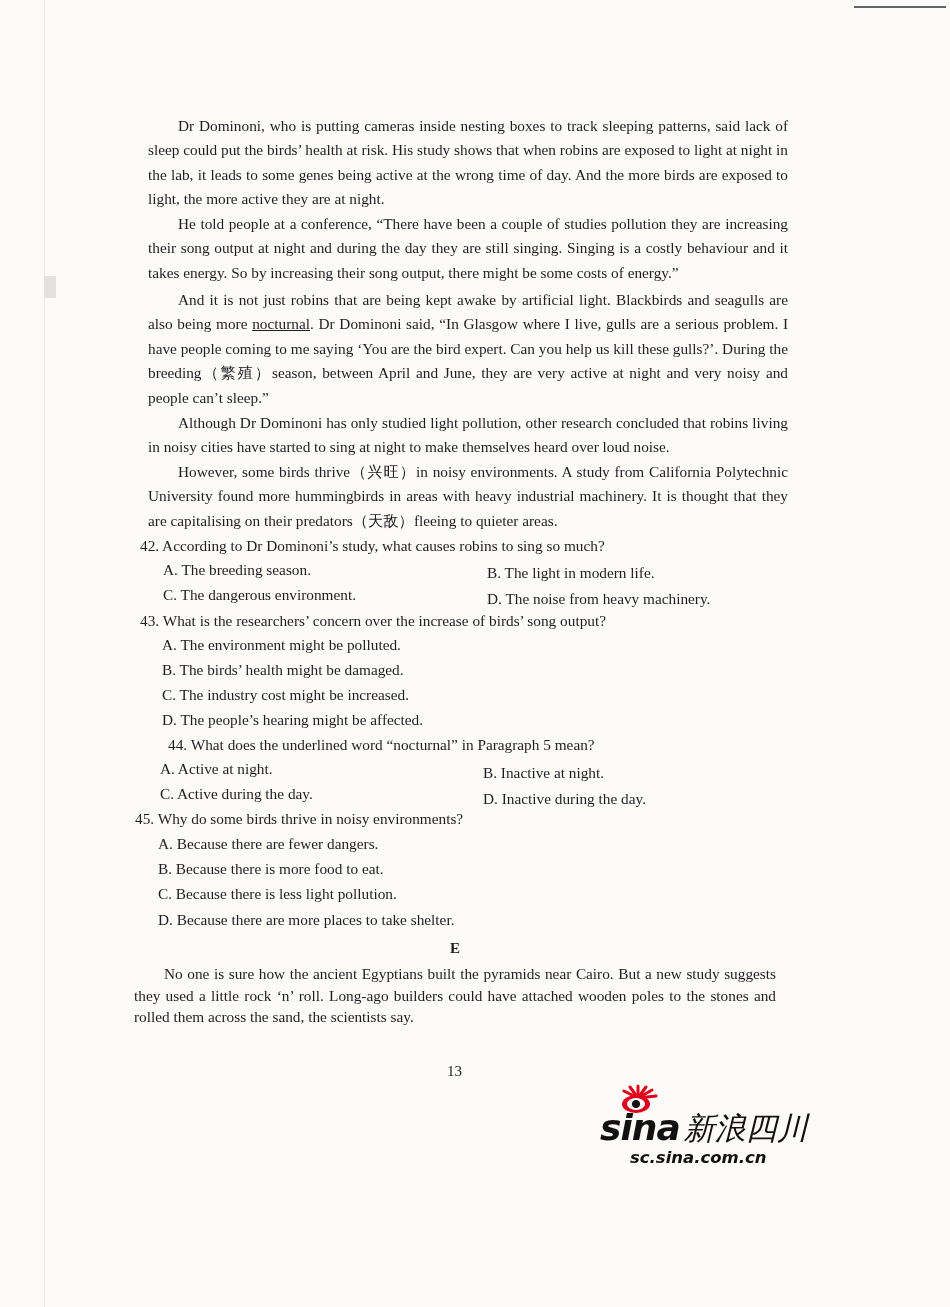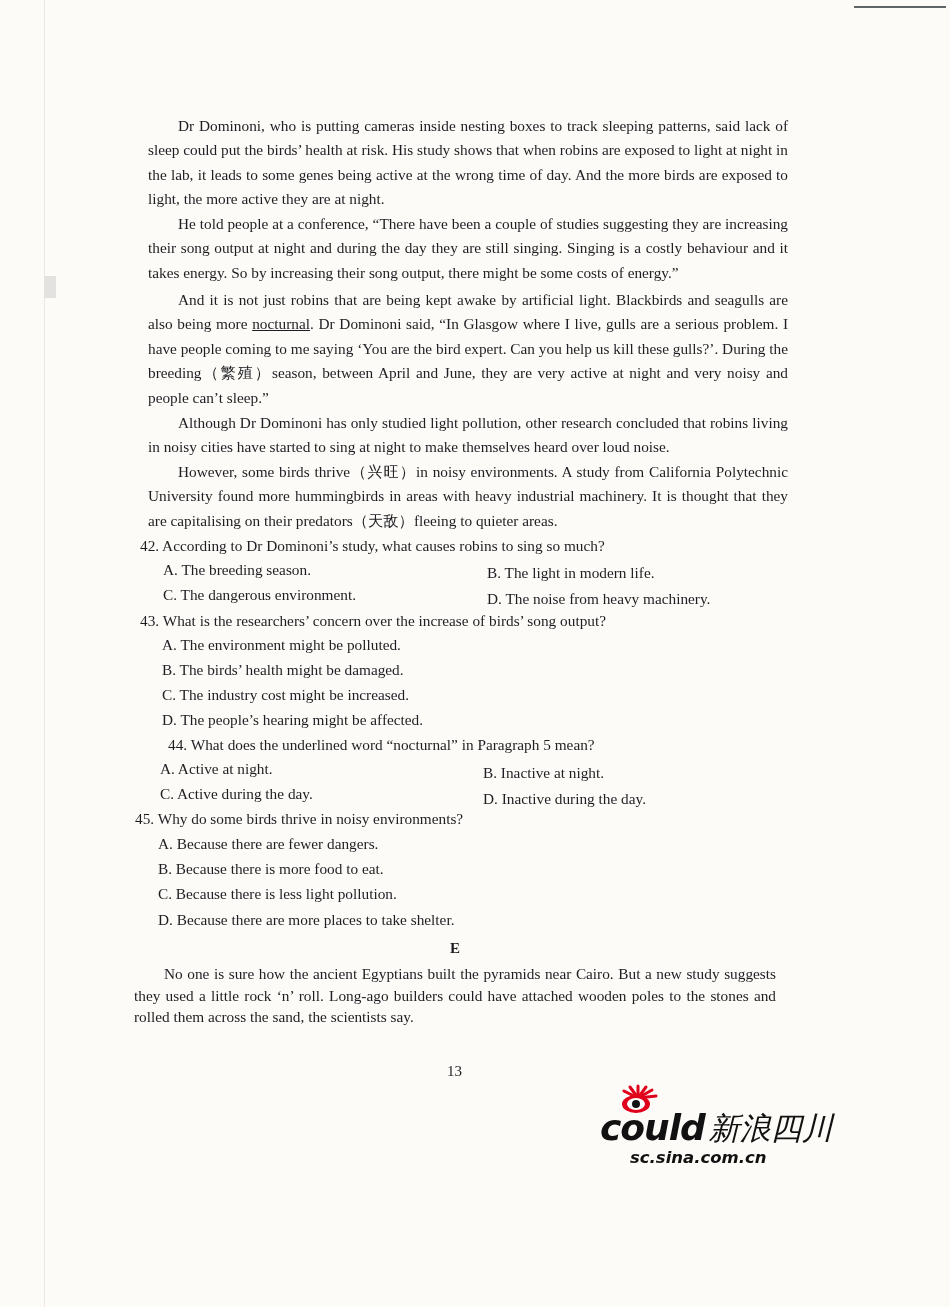--- a/index.html
+++ b/index.html
@@ -68,21 +68,21 @@
 </head>
 <body>
 
 <div class="edge-line-left"></div>
 <div class="edge-tab-left"></div>
 <div class="edge-line-top"></div>
 
 <div class="page">
 
   <p class="para" style="top:114px;">Dr Dominoni, who is putting cameras inside nesting boxes to track sleeping patterns, said lack of sleep could put the birds’ health at risk. His study shows that when robins are exposed to light at night in the lab, it leads to some genes being active at the wrong time of day. And the more birds are exposed to light, the more active they are at night.</p>
-  <p class="para" style="top:212px;">He told people at a conference, “There have been a couple of studies suggesting they are increasing their song output at night and during the day they are still singing. Singing is a costly behaviour and it takes energy. So by increasing their song output, there might be some costs of energy.”</p>
+  <p class="para" style="top:212px;">He told people at a conference, “There have been a couple of studies pollution they are increasing their song output at night and during the day they are still singing. Singing is a costly behaviour and it takes energy. So by increasing their song output, there might be some costs of energy.”</p>
   <p class="para" style="top:288px;"><span>And it is not just robins that are being kept awake by artificial light. Blackbirds and seagulls are also being more </span><span class="u">nocturnal</span><span>. Dr Dominoni said, “In Glasgow where I live, gulls are a serious problem. I have people coming to me saying ‘You are the bird expert. Can you help us kill these gulls?’. During the breeding（繁殖）season, between April and June, they are very active at night and very noisy and people can’t sleep.”</span></p>
   <p class="para" style="top:411px;">Although Dr Dominoni has only studied light pollution, other research concluded that robins living in noisy cities have started to sing at night to make themselves heard over loud noise.</p>
   <p class="para" style="top:460px;">However, some birds thrive（兴旺）in noisy environments. A study from California Polytechnic University found more hummingbirds in areas with heavy industrial machinery. It is thought that they are capitalising on their predators（天敌）fleeing to quieter areas.</p>
 
   <div>
     <p class="q" style="top:537px;"><span>42.</span> <span>According to Dr Dominoni’s study, what causes robins to sing so much?</span></p>
     <p class="opt" style="left:163px; top:561px;font-family:Liberation Serif, serif;">A. The breeding season.</p>
     <p class="opt" style="left:487px; top:564px;">B. The light in modern life.</p>
     <p class="opt" style="left:163px; top:586px;">C. The dangerous environment.</p>
     <p class="opt" style="left:487px; top:590px;text-align:right;">D. The noise from heavy machinery.</p>
@@ -125,18 +125,18 @@
         <line x1="22" y1="14" x2="36" y2="6"></line>
         <line x1="22" y1="14" x2="40" y2="12"></line>
         <line x1="22" y1="14" x2="14" y2="3"></line>
         <line x1="22" y1="14" x2="8" y2="7"></line>
       </g>
       <ellipse cx="20" cy="20" rx="14" ry="9" fill="#e0001b"></ellipse>
       <ellipse cx="20" cy="20" rx="9" ry="6" fill="#ffffff"></ellipse>
       <circle cx="20" cy="20" r="4" fill="#111"></circle>
     </svg>
     <div class="logo-main">
-      <span class="logo-sina">could</span>
+      <span class="logo-sina">sina</span>
       <span class="logo-cn">新浪四川</span>
     </div>
     <div class="logo-url">sc.sina.com.cn</div>
   </div>
 </div>
 
 </body></html>

